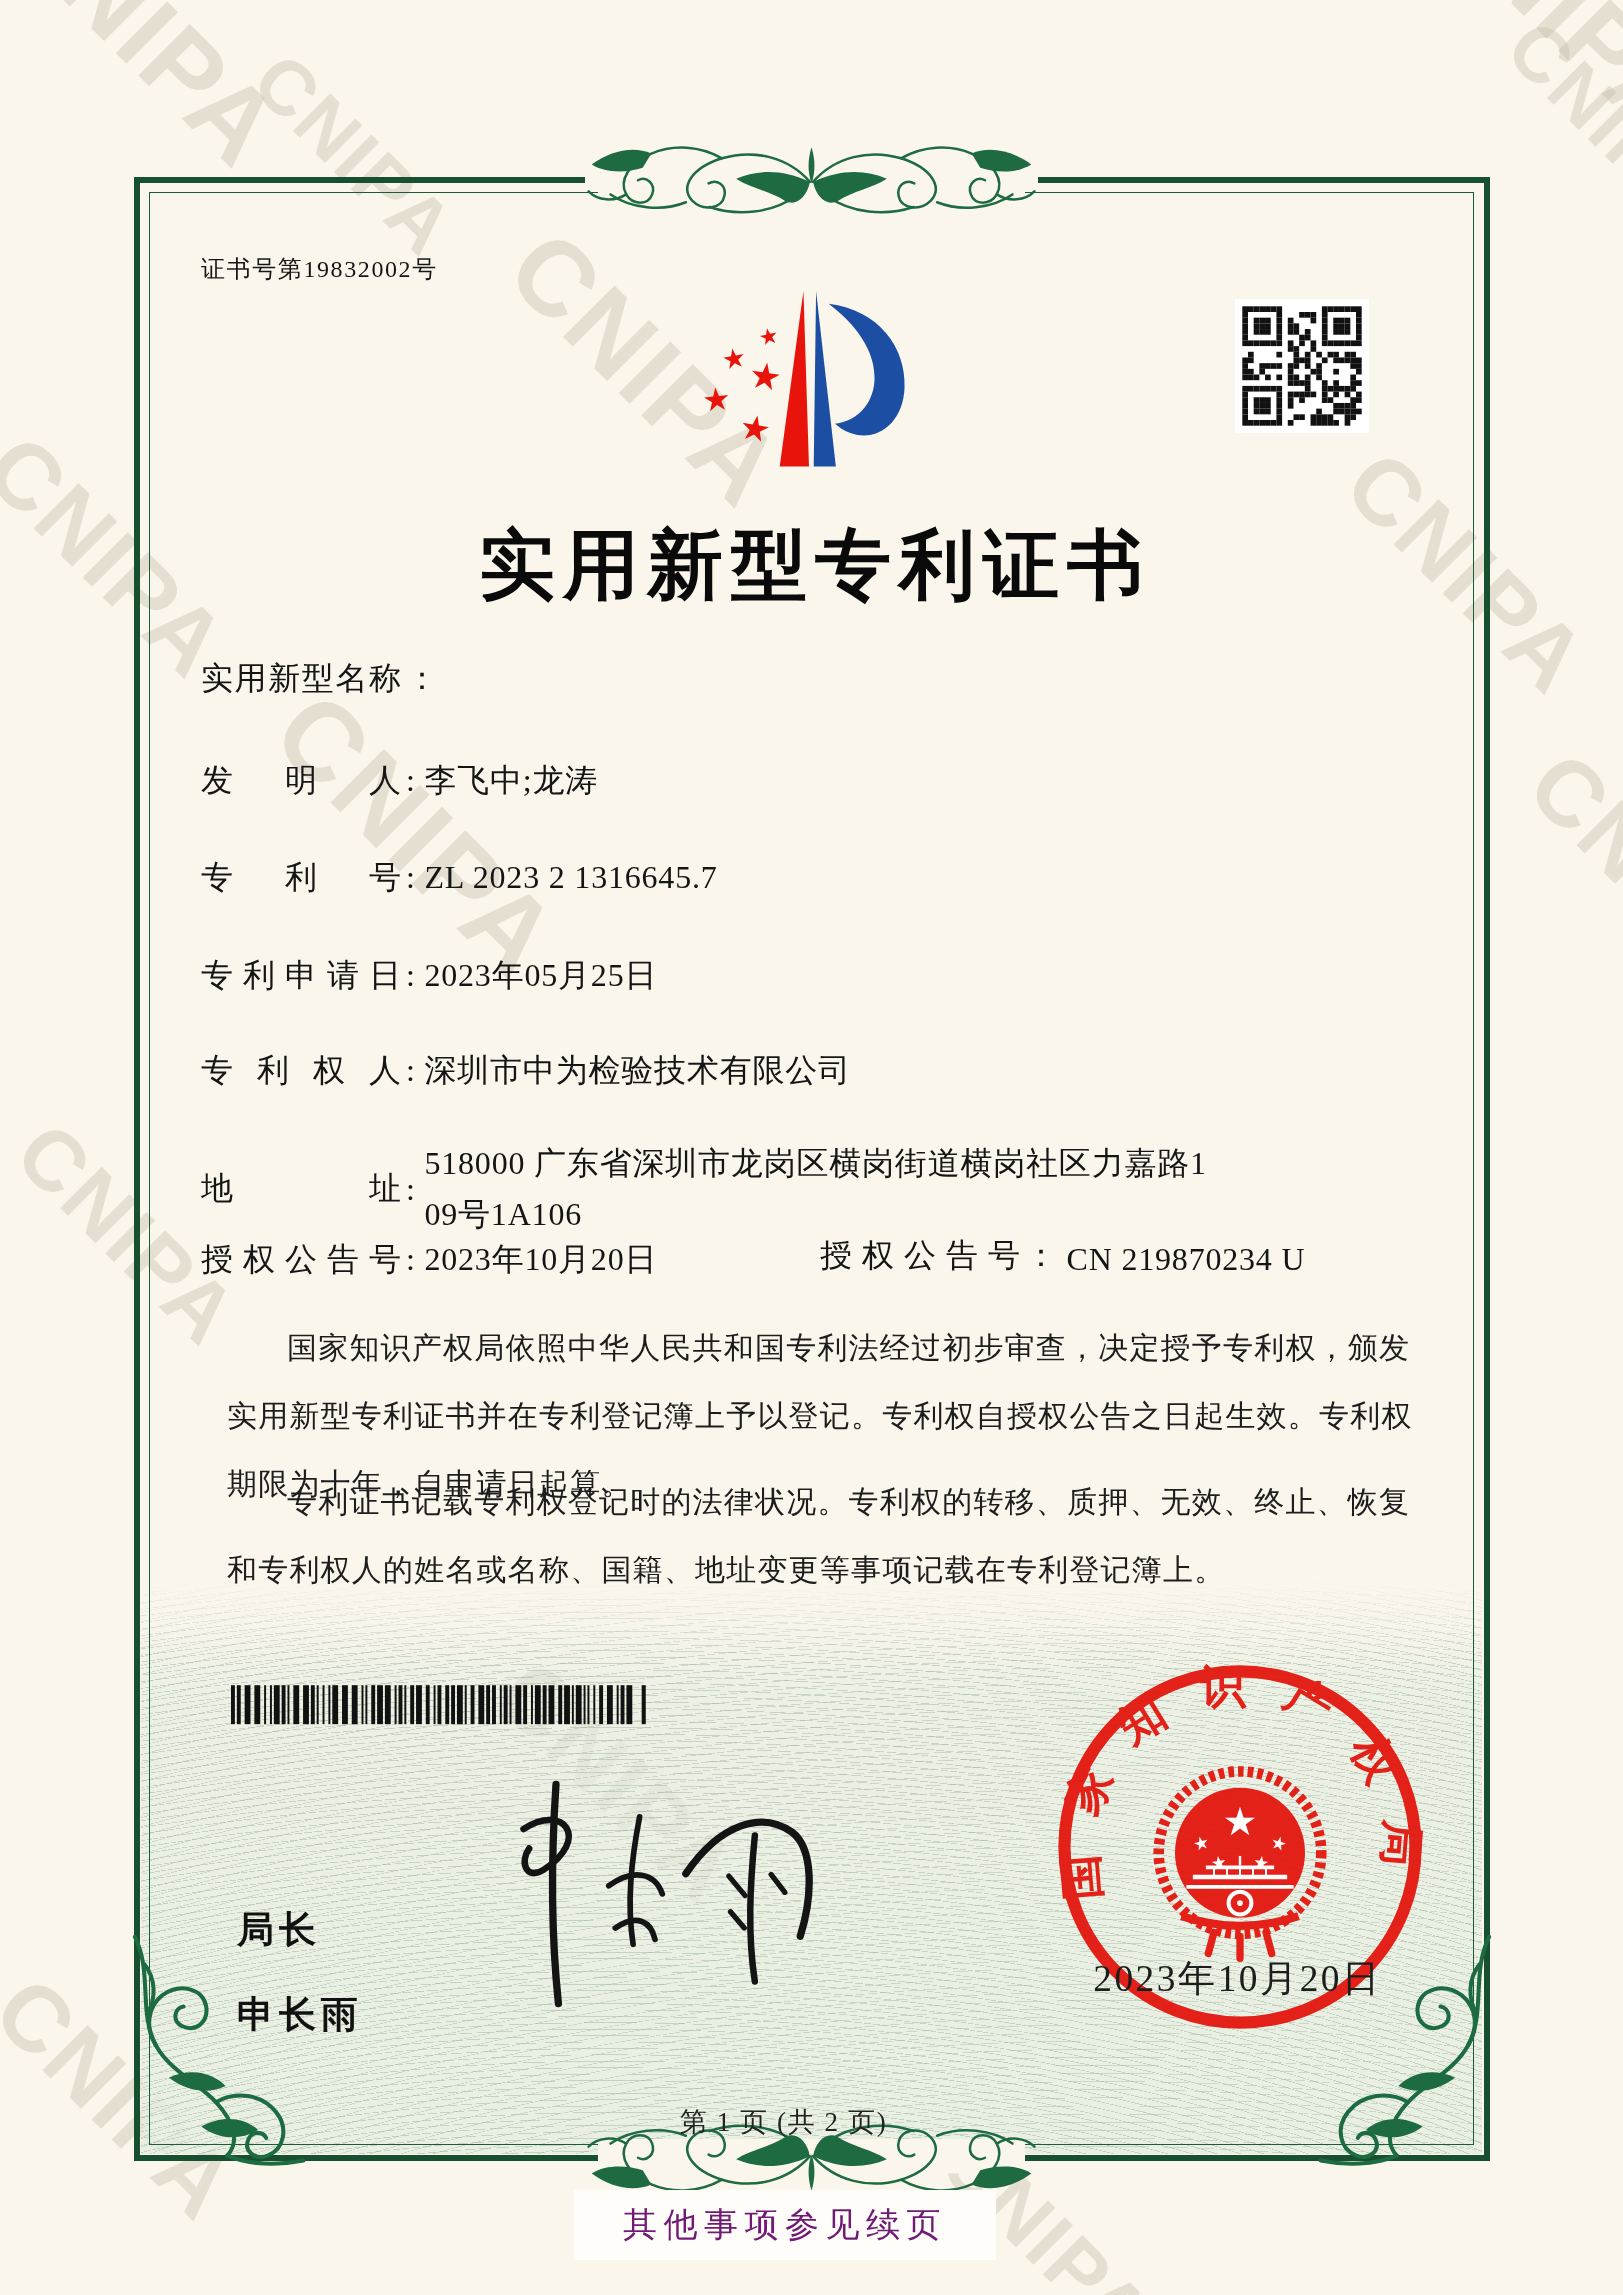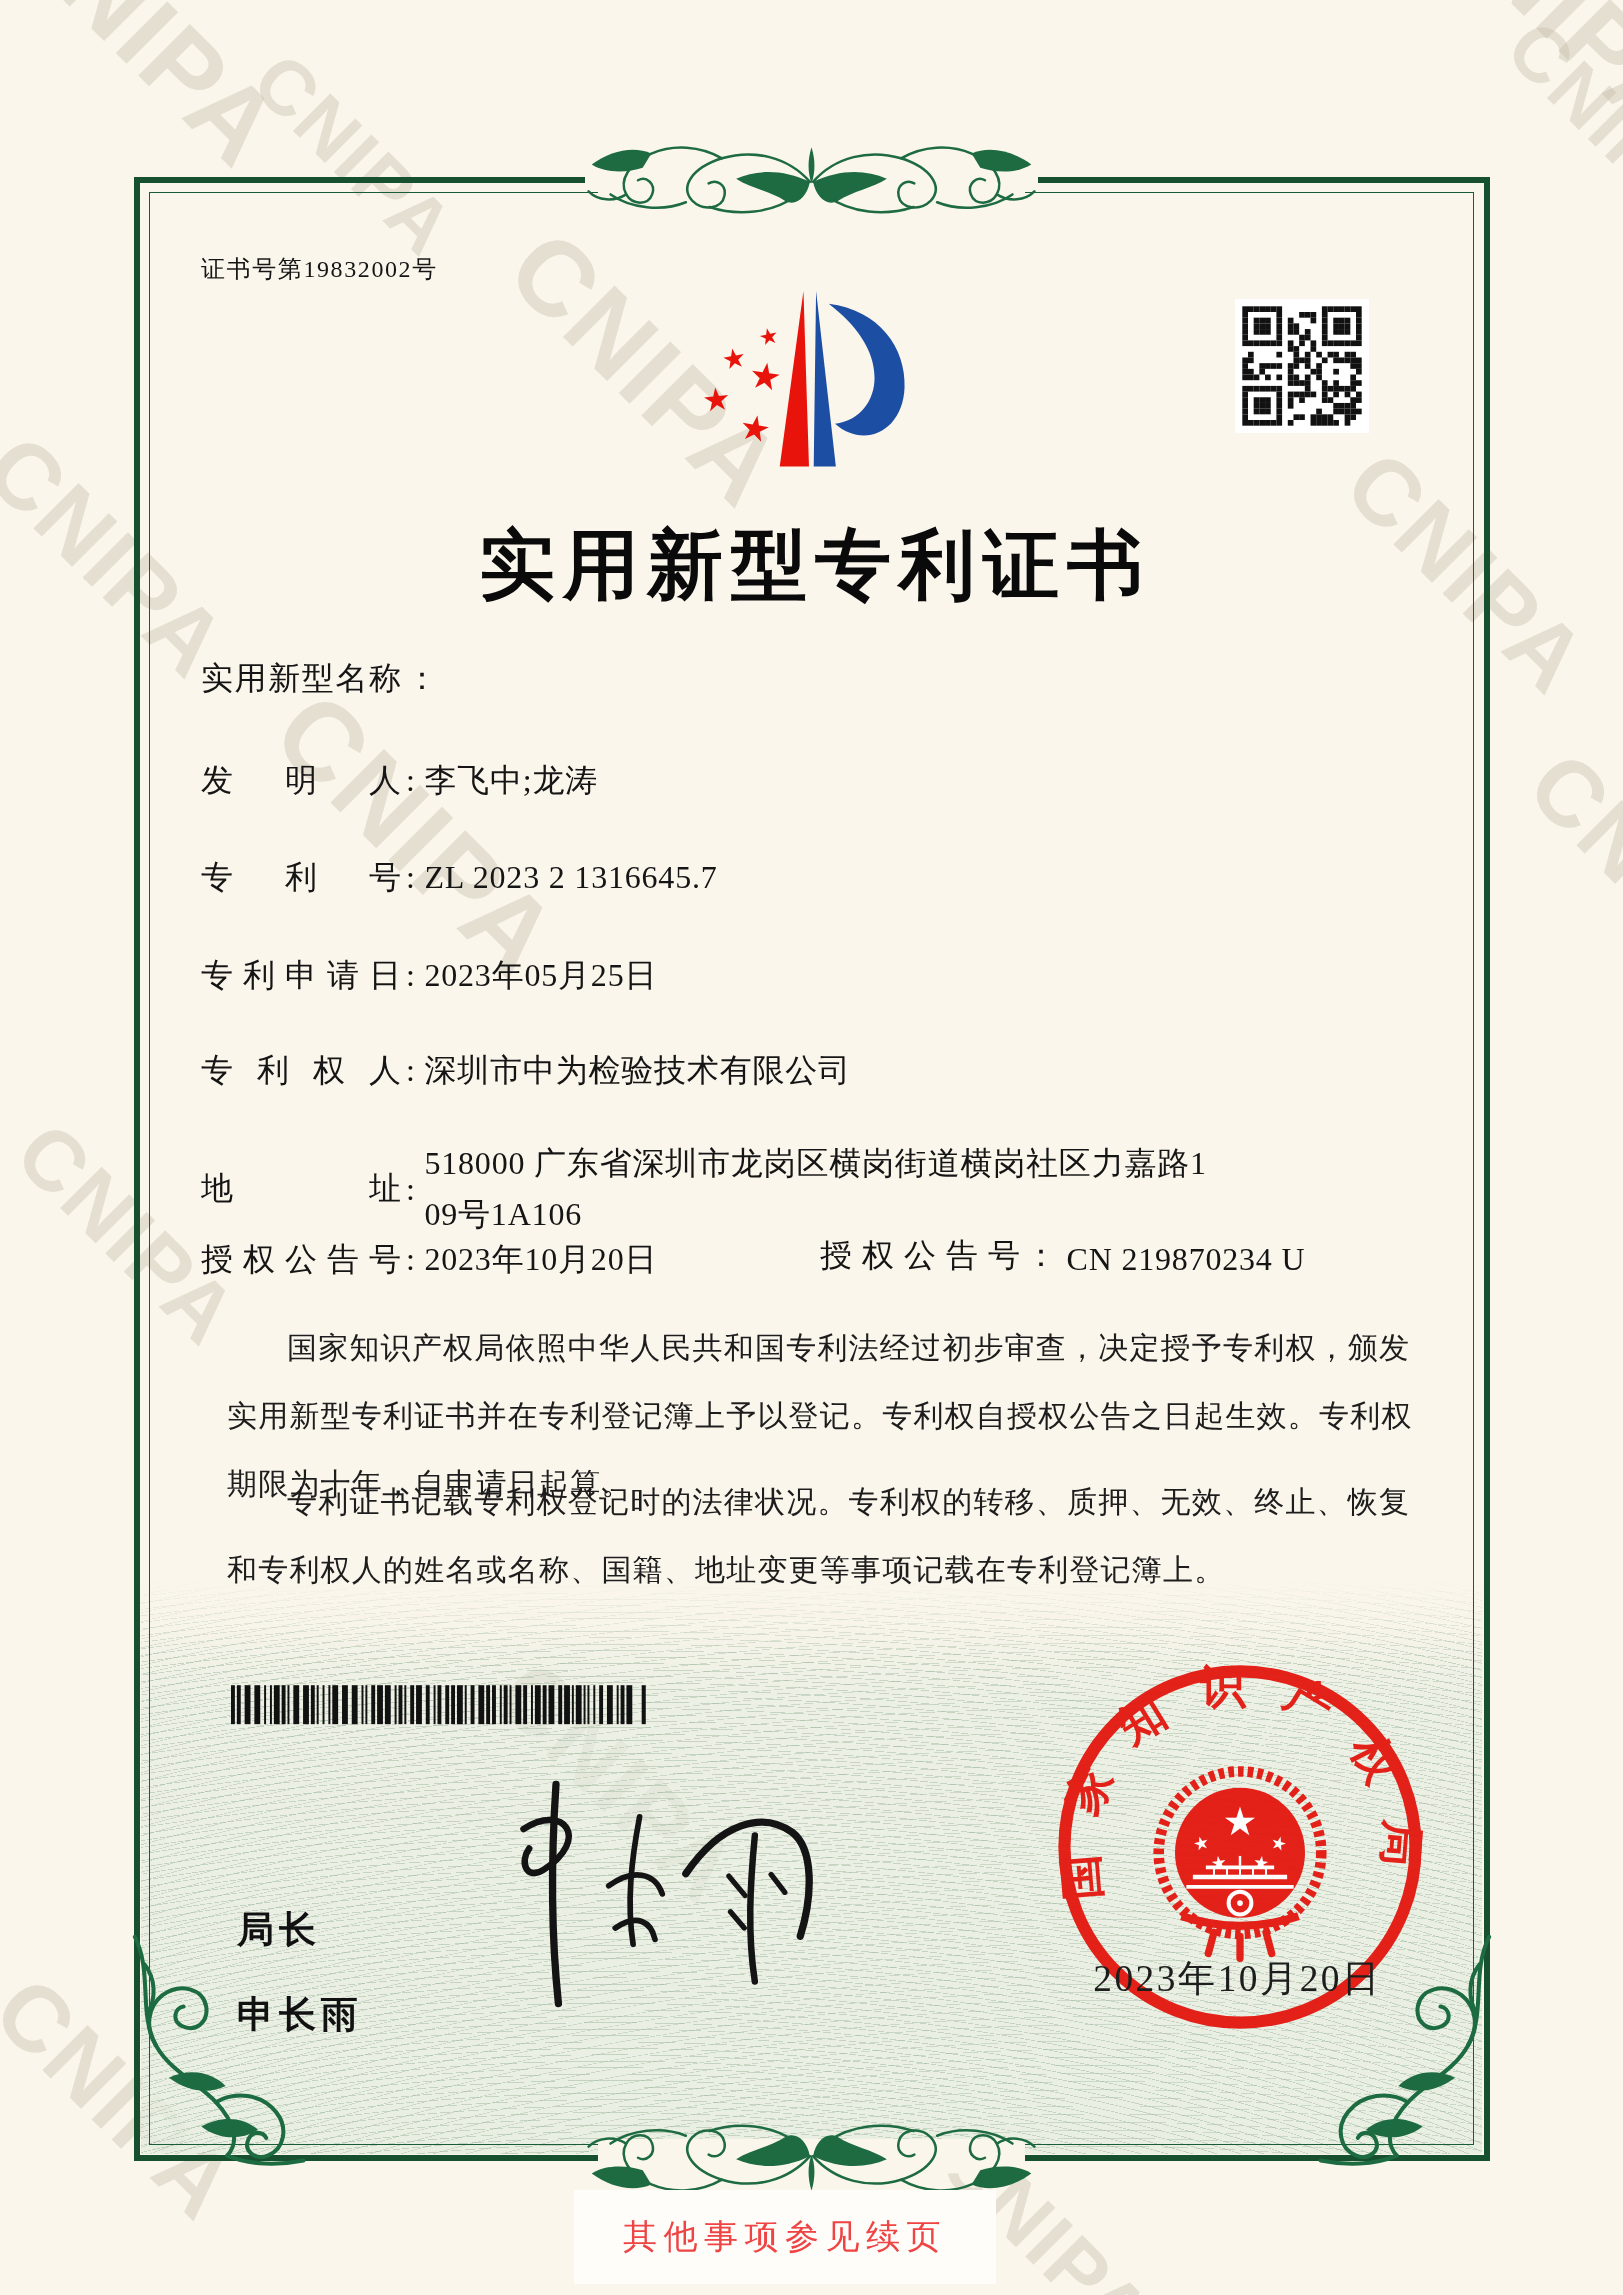--- a/index.html
+++ b/index.html
@@ -53,22 +53,22 @@
     font-weight:bold;font-size:37px;letter-spacing:4.9px;color:#111;margin-top:48px;
   }
   .footer-page{
     position:absolute;left:134px;top:2104px;width:1299px;text-align:center;
     font-size:27px;letter-spacing:1.6px;color:#222;
   }
   .bottom-note{
     position:absolute;left:0;top:2190px;width:1570px;text-align:center;
   }
   .bottom-note span{
-    display:inline-block;background:#fefdfa;padding:24px 49px;
-    font-size:34px;letter-spacing:6.5px;color:#ef4444;
+    display:inline-block;background:#fefdfa;padding:12px 49px;
+    font-size:34px;letter-spacing:6.5px;color:#701a75;
   }
   .flip-v{transform:scaleY(-1);}
   .flip-h{transform:scaleX(-1);}
   .qrbox{position:absolute;left:1235px;top:299px;width:134px;height:134px;background:#fff;}
 </style>
 </head>
 <body>
 
 <div id="page">
 
@@ -545,19 +545,20 @@
           <circle cy="62" r="14" stroke-width="5"></circle>
           <circle cy="62" r="3.5" fill="#fff" stroke="none"></circle>
         </g>
         <path d="M-72,78 Q0,102 72,78" stroke="#e3170f" stroke-width="10" fill="none"></path>
         <path d="M-32,98 l-7,26 M0,103 l0,27 M32,98 l7,26" stroke="#e3170f" stroke-width="9" stroke-linecap="round"></path>
       </g>
       <text x="232" y="412" text-anchor="middle" font-size="46" letter-spacing="3" fill="#121212" font-family="'Liberation Serif','DejaVu Serif',serif">2023年10月20日</text>
     </g>
   </svg>
 
+  <div class="footer-page">第 1 页 (共 2 页)</div>
 
   <div class="bottom-note">
     <span>其他事项参见续页</span>
   </div>
 
 </div>
 
 
 </body></html>

